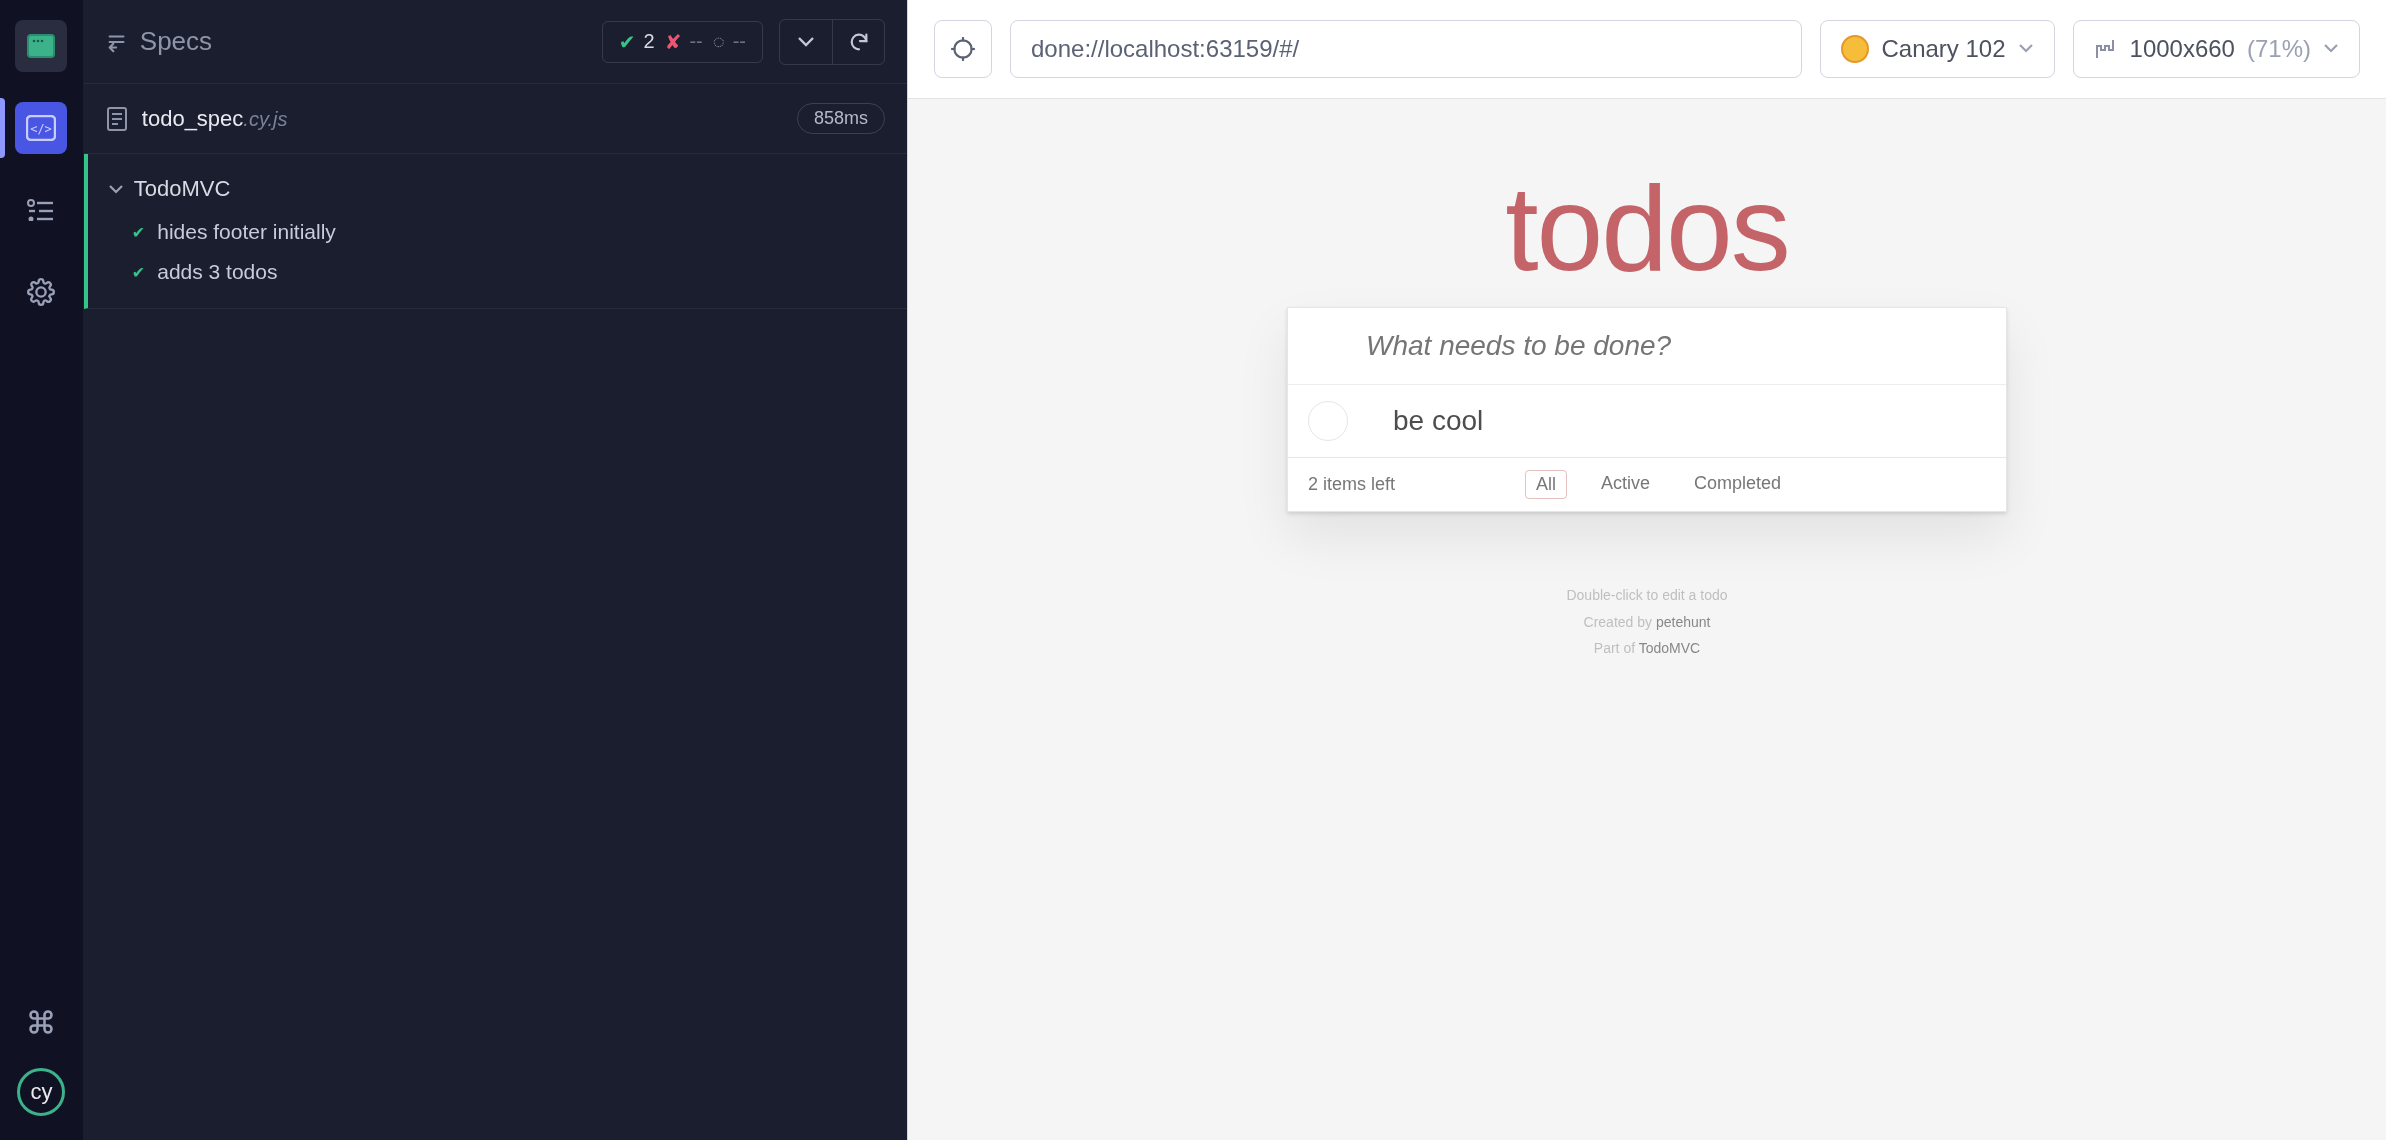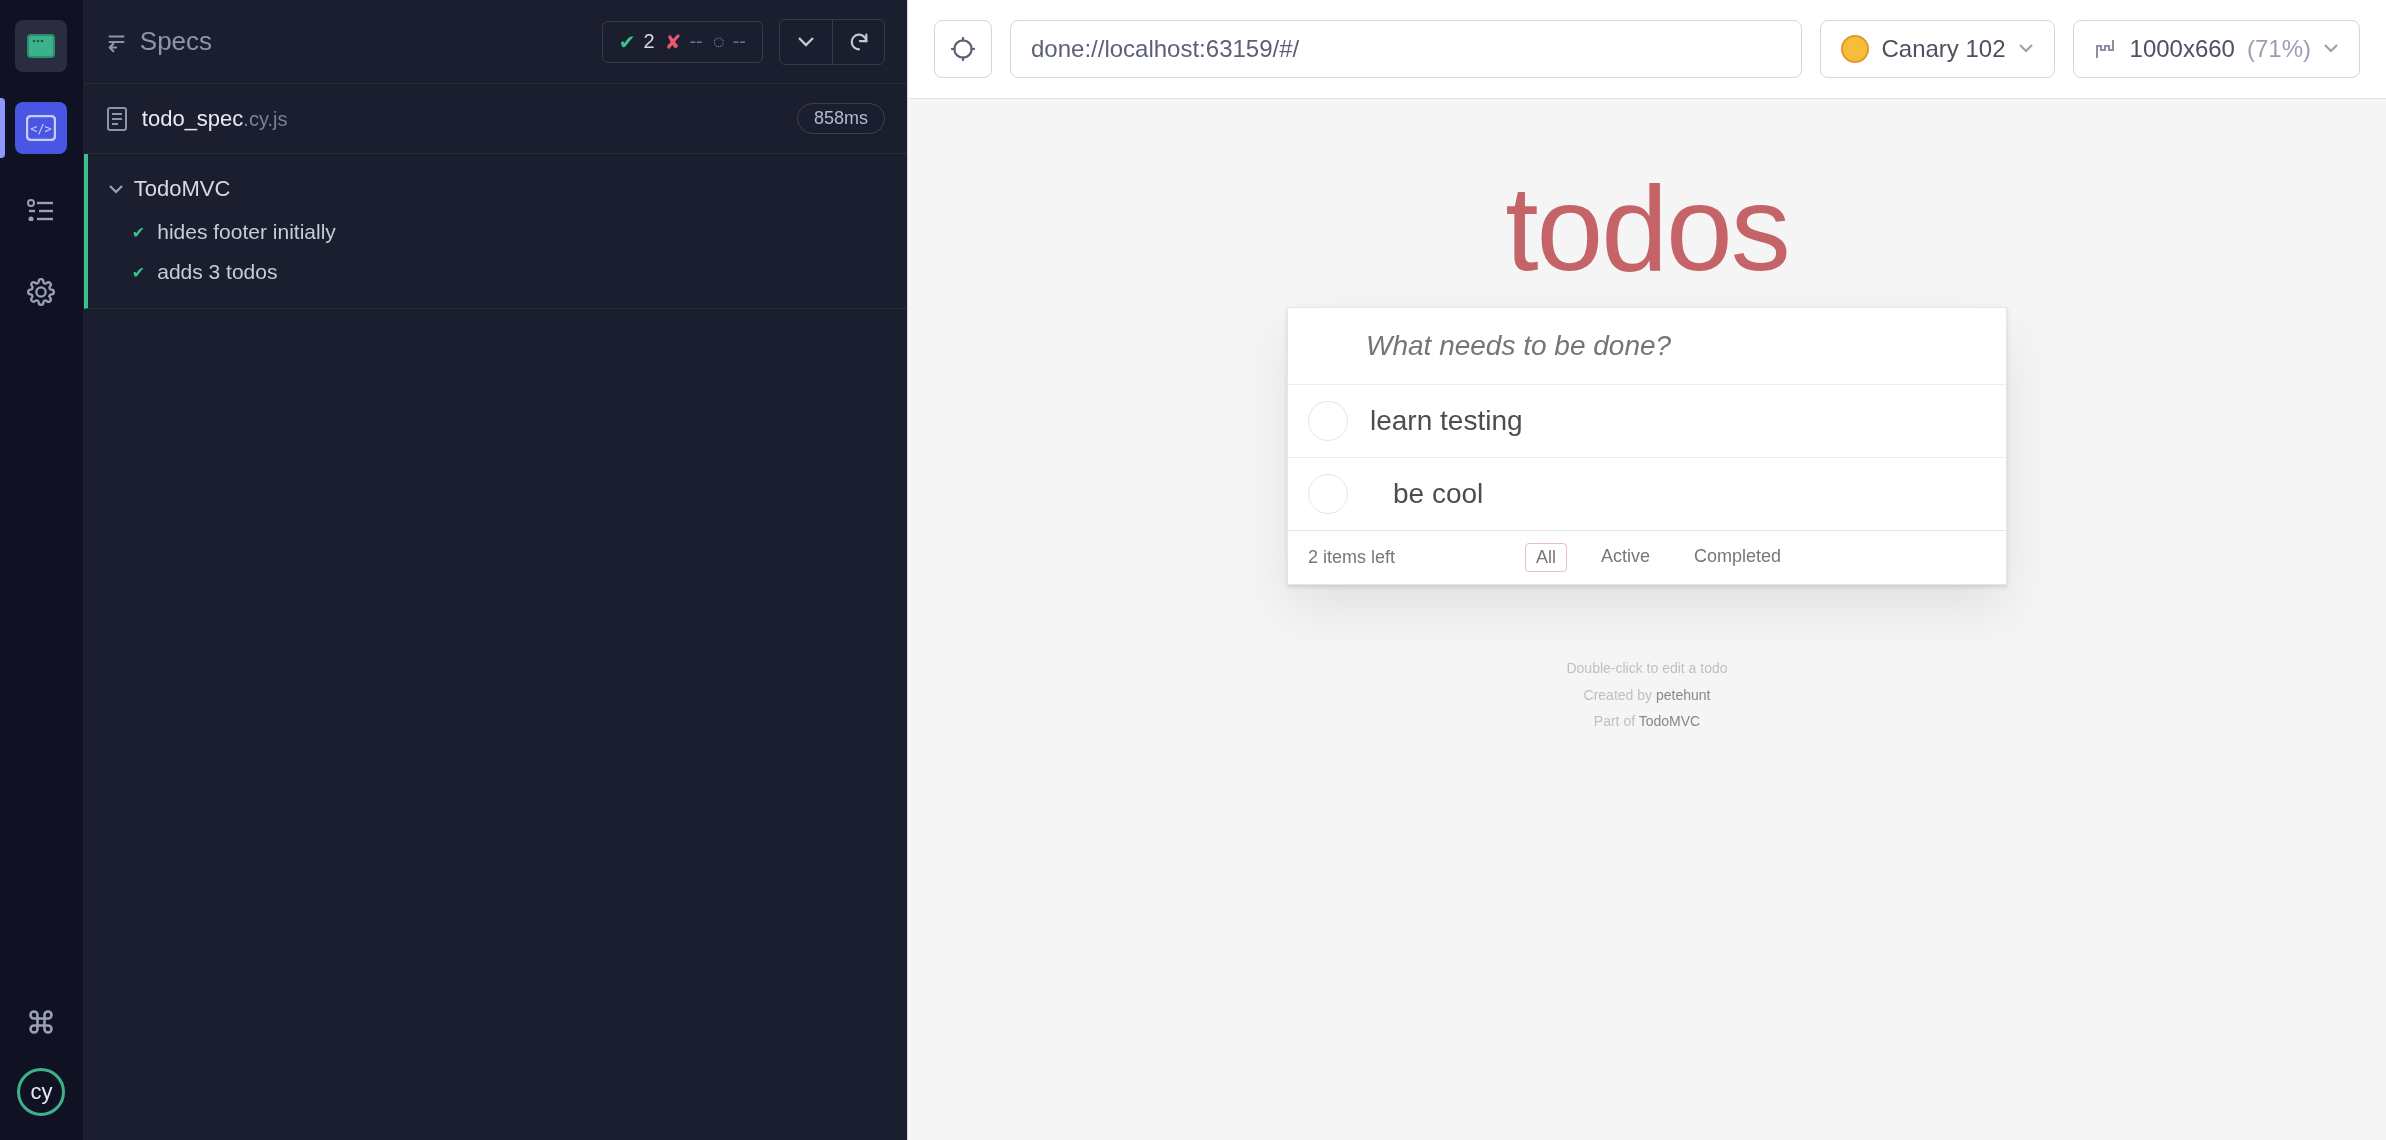--- a/index.html
+++ b/index.html
@@ -128,21 +128,21 @@
 
 .spec-row {
   display: flex;
   align-items: center;
   height: 70px;
   padding: 0 22px;
   gap: 14px;
   border-bottom: 1px solid rgba(255,255,255,0.06);
 }
 .spec-name { color: #e9eaf1; font-size: 22px; }
-.spec-ext { color: #7a8099; }
+.spec-ext { color: #7a8099; font-style: italic; }
 .spec-time {
   border: 1px solid rgba(255,255,255,0.15);
   border-radius: 20px;
   padding: 4px 16px;
   font-size: 18px;
   color: #b4b9cc;
 }
 
 .suite {
   border-left: 4px solid #37c489;
@@ -464,24 +464,20 @@
     </div>
   </div>
 
   <div class="aut-stage">
     <div class="aut-frame">
       <div class="todoapp-wrap">
         <h1 class="todo-title">todos</h1>
         <div class="todoapp">
           <input class="new-todo" placeholder="What needs to be done?" style="">
           <ul class="todo-list">
-            <li class="todo-item">
-              <span class="toggle-circle"></span>
-              <span>learn testing</span>
-            </li>
             <li class="todo-item">
               <span class="toggle-circle"></span>
               <span>be cool</span>
             </li>
           </ul>
           <div class="todo-footer">
             <span>2 items left</span>
             <div class="filters">
               <span class="sel">All</span>
               <span>Active</span>

